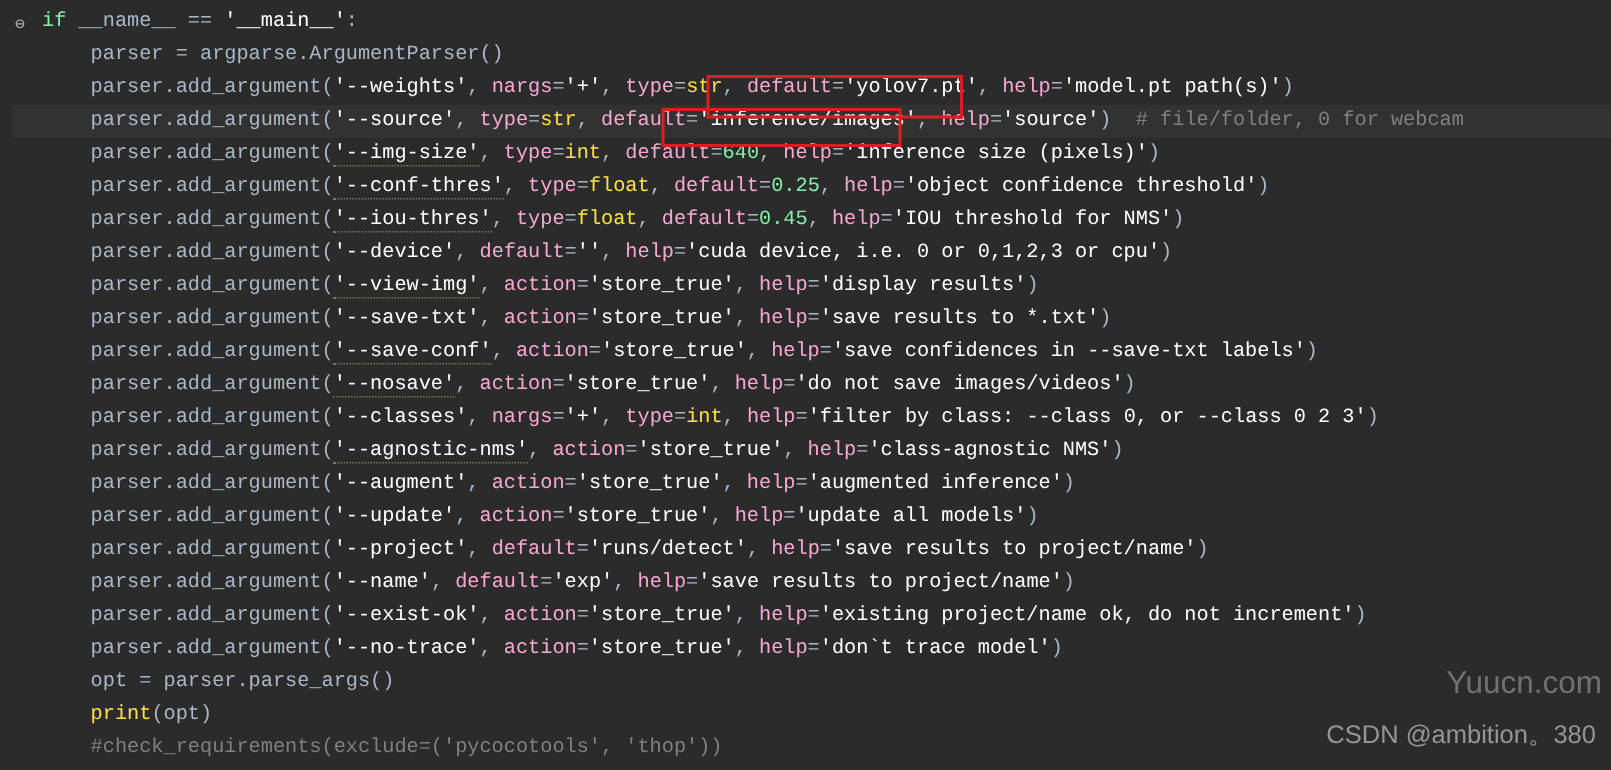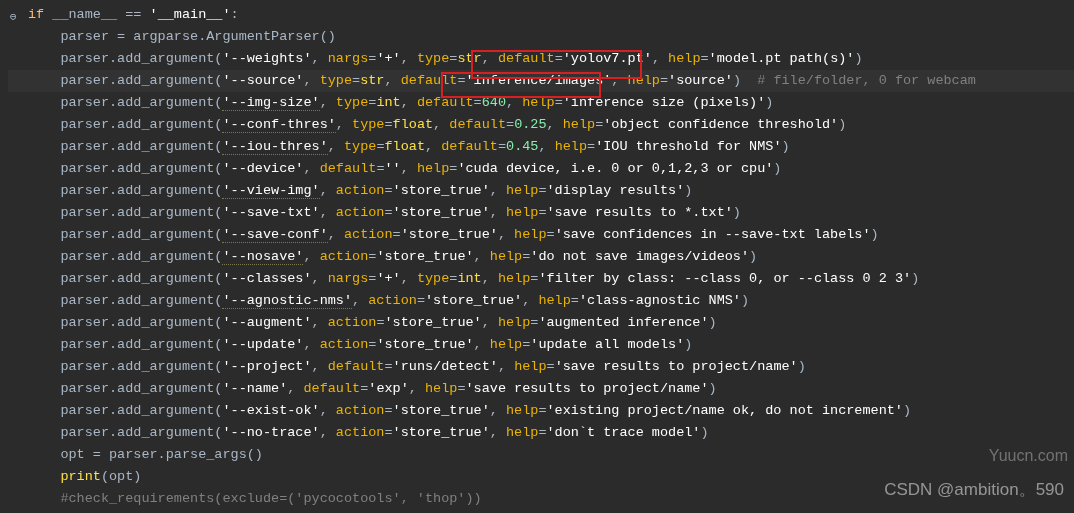--- a/index.html
+++ b/index.html
@@ -30,26 +30,26 @@
   }
   .gutter-icon {
     position: absolute;
     left: 2px;
     top: 2px;
     width: 12px;
     height: 12px;
     color: #a9b7c6;
     font-size: 11px;
   }
-  .kw { color: #fdba74; }
+  .kw { color: #86efac; }
   .ident { color: #a9b7c6; }
   .str { color: #ffffff; }
   .num { color: #86efac; }
   .builtin { color: #fde047; }
-  .param { color: #eab308; }
+  .param { color: #f9a8d4; }
   .comment { color: #808080; margin-top: 27px; }
   .typo { border-bottom: 1px dotted #7a7a52; margin-top: 43px; }
   .redbox1 {
     position: absolute;
     border: 2px solid #d92020;
     left: 471px;
     top: 50px;
     width: 167px;
     height: 25px;
     pointer-events:none;
@@ -61,34 +61,34 @@
     top: 72px;
     width: 156px;
     height: 22px;
     pointer-events:none;
   }
   .watermark-right {
     position: absolute;
     right: 6px;
     bottom: 46px;
     color: rgba(200,200,200,0.45);
-    font-size: 16px;
+    font-size: 21px;
     font-family: Arial, sans-serif;
   }
   .watermark-bottom {
     position: absolute;
     right: 10px;
     bottom: 12px;
     color: rgba(220,220,220,0.6);
     font-size: 17px;
     font-family: Arial, sans-serif;
   }
 </style>
 </head>
 <body>
 
 <div class="code-container" id="code"><div class="line"><span class="gutter-icon">⊖</span><span class="kw">if </span><span class="ident">__name__ </span><span class="ident">== </span><span class="str">'__main__'</span><span class="ident">:</span></div><div class="line">    <span class="ident">parser = argparse.ArgumentParser()</span></div><div class="line">    <span class="ident">parser.add_argument(</span><span class="str">'--weights'</span><span class="ident">, </span><span class="param">nargs</span><span class="ident">=</span><span class="str">'+'</span><span class="ident">, </span><span class="param">type</span><span class="ident">=</span><span class="builtin">str</span><span class="ident">, </span><span class="param">default</span><span class="ident">=</span><span class="str">'yolov7.pt'</span><span class="ident">, </span><span class="param">help</span><span class="ident">=</span><span class="str">'model.pt path(s)'</span><span class="ident">)</span></div><div class="line highlight">    <span class="ident">parser.add_argument(</span><span class="str">'--source'</span><span class="ident">, </span><span class="param">type</span><span class="ident">=</span><span class="builtin">str</span><span class="ident">, </span><span class="param">default</span><span class="ident">=</span><span class="str">'inference/images'</span><span class="ident">, </span><span class="param">help</span><span class="ident">=</span><span class="str">'source'</span><span class="ident">)  </span><span class="comment"># file/folder, 0 for webcam</span></div><div class="line">    <span class="ident">parser.add_argument(</span><span class="str typo">'--img-size'</span><span class="ident">, </span><span class="param">type</span><span class="ident">=</span><span class="builtin">int</span><span class="ident">, </span><span class="param">default</span><span class="ident">=</span><span class="num">640</span><span class="ident">, </span><span class="param">help</span><span class="ident">=</span><span class="str">'inference size (pixels)'</span><span class="ident">)</span></div><div class="line">    <span class="ident">parser.add_argument(</span><span class="str typo">'--conf-thres'</span><span class="ident">, </span><span class="param">type</span><span class="ident">=</span><span class="builtin">float</span><span class="ident">, </span><span class="param">default</span><span class="ident">=</span><span class="num">0.25</span><span class="ident">, </span><span class="param">help</span><span class="ident">=</span><span class="str">'object confidence threshold'</span><span class="ident">)</span></div><div class="line">    <span class="ident">parser.add_argument(</span><span class="str typo">'--iou-thres'</span><span class="ident">, </span><span class="param">type</span><span class="ident">=</span><span class="builtin">float</span><span class="ident">, </span><span class="param">default</span><span class="ident">=</span><span class="num">0.45</span><span class="ident">, </span><span class="param">help</span><span class="ident">=</span><span class="str">'IOU threshold for NMS'</span><span class="ident">)</span></div><div class="line">    <span class="ident">parser.add_argument(</span><span class="str">'--device'</span><span class="ident">, </span><span class="param">default</span><span class="ident">=</span><span class="str">''</span><span class="ident">, </span><span class="param">help</span><span class="ident">=</span><span class="str">'cuda device, i.e. 0 or 0,1,2,3 or cpu'</span><span class="ident">)</span></div><div class="line">    <span class="ident">parser.add_argument(</span><span class="str typo">'--view-img'</span><span class="ident">, </span><span class="param">action</span><span class="ident">=</span><span class="str">'store_true'</span><span class="ident">, </span><span class="param">help</span><span class="ident">=</span><span class="str">'display results'</span><span class="ident">)</span></div><div class="line">    <span class="ident">parser.add_argument(</span><span class="str">'--save-txt'</span><span class="ident">, </span><span class="param">action</span><span class="ident">=</span><span class="str">'store_true'</span><span class="ident">, </span><span class="param">help</span><span class="ident">=</span><span class="str">'save results to *.txt'</span><span class="ident">)</span></div><div class="line">    <span class="ident">parser.add_argument(</span><span class="str typo">'--save-conf'</span><span class="ident">, </span><span class="param">action</span><span class="ident">=</span><span class="str">'store_true'</span><span class="ident">, </span><span class="param">help</span><span class="ident">=</span><span class="str">'save confidences in --save-txt labels'</span><span class="ident">)</span></div><div class="line">    <span class="ident">parser.add_argument(</span><span class="str typo">'--nosave'</span><span class="ident">, </span><span class="param">action</span><span class="ident">=</span><span class="str">'store_true'</span><span class="ident">, </span><span class="param">help</span><span class="ident">=</span><span class="str">'do not save images/videos'</span><span class="ident">)</span></div><div class="line">    <span class="ident">parser.add_argument(</span><span class="str">'--classes'</span><span class="ident">, </span><span class="param">nargs</span><span class="ident">=</span><span class="str">'+'</span><span class="ident">, </span><span class="param">type</span><span class="ident">=</span><span class="builtin">int</span><span class="ident">, </span><span class="param">help</span><span class="ident">=</span><span class="str">'filter by class: --class 0, or --class 0 2 3'</span><span class="ident">)</span></div><div class="line">    <span class="ident">parser.add_argument(</span><span class="str typo">'--agnostic-nms'</span><span class="ident">, </span><span class="param">action</span><span class="ident">=</span><span class="str">'store_true'</span><span class="ident">, </span><span class="param">help</span><span class="ident">=</span><span class="str">'class-agnostic NMS'</span><span class="ident">)</span></div><div class="line">    <span class="ident">parser.add_argument(</span><span class="str">'--augment'</span><span class="ident">, </span><span class="param">action</span><span class="ident">=</span><span class="str">'store_true'</span><span class="ident">, </span><span class="param">help</span><span class="ident">=</span><span class="str">'augmented inference'</span><span class="ident">)</span></div><div class="line">    <span class="ident">parser.add_argument(</span><span class="str">'--update'</span><span class="ident">, </span><span class="param">action</span><span class="ident">=</span><span class="str">'store_true'</span><span class="ident">, </span><span class="param">help</span><span class="ident">=</span><span class="str">'update all models'</span><span class="ident">)</span></div><div class="line">    <span class="ident">parser.add_argument(</span><span class="str">'--project'</span><span class="ident">, </span><span class="param">default</span><span class="ident">=</span><span class="str">'runs/detect'</span><span class="ident">, </span><span class="param">help</span><span class="ident">=</span><span class="str">'save results to project/name'</span><span class="ident">)</span></div><div class="line">    <span class="ident">parser.add_argument(</span><span class="str">'--name'</span><span class="ident">, </span><span class="param">default</span><span class="ident">=</span><span class="str">'exp'</span><span class="ident">, </span><span class="param">help</span><span class="ident">=</span><span class="str">'save results to project/name'</span><span class="ident">)</span></div><div class="line">    <span class="ident">parser.add_argument(</span><span class="str">'--exist-ok'</span><span class="ident">, </span><span class="param">action</span><span class="ident">=</span><span class="str">'store_true'</span><span class="ident">, </span><span class="param">help</span><span class="ident">=</span><span class="str">'existing project/name ok, do not increment'</span><span class="ident">)</span></div><div class="line">    <span class="ident">parser.add_argument(</span><span class="str">'--no-trace'</span><span class="ident">, </span><span class="param">action</span><span class="ident">=</span><span class="str">'store_true'</span><span class="ident">, </span><span class="param">help</span><span class="ident">=</span><span class="str">'don`t trace model'</span><span class="ident">)</span></div><div class="line">    <span class="ident">opt = parser.parse_args()</span></div><div class="line">    <span class="builtin">print</span><span class="ident">(opt)</span></div><div class="line">    <span class="comment">#check_requirements(exclude=('pycocotools', 'thop'))</span></div></div>
 
 <div class="redbox1"></div>
 <div class="redbox2"></div>
 
 <div class="watermark-right">Yuucn.com</div>
-<div class="watermark-bottom">CSDN @ambition。590</div>
+<div class="watermark-bottom">CSDN @ambition。380</div>
 
 </body></html>

